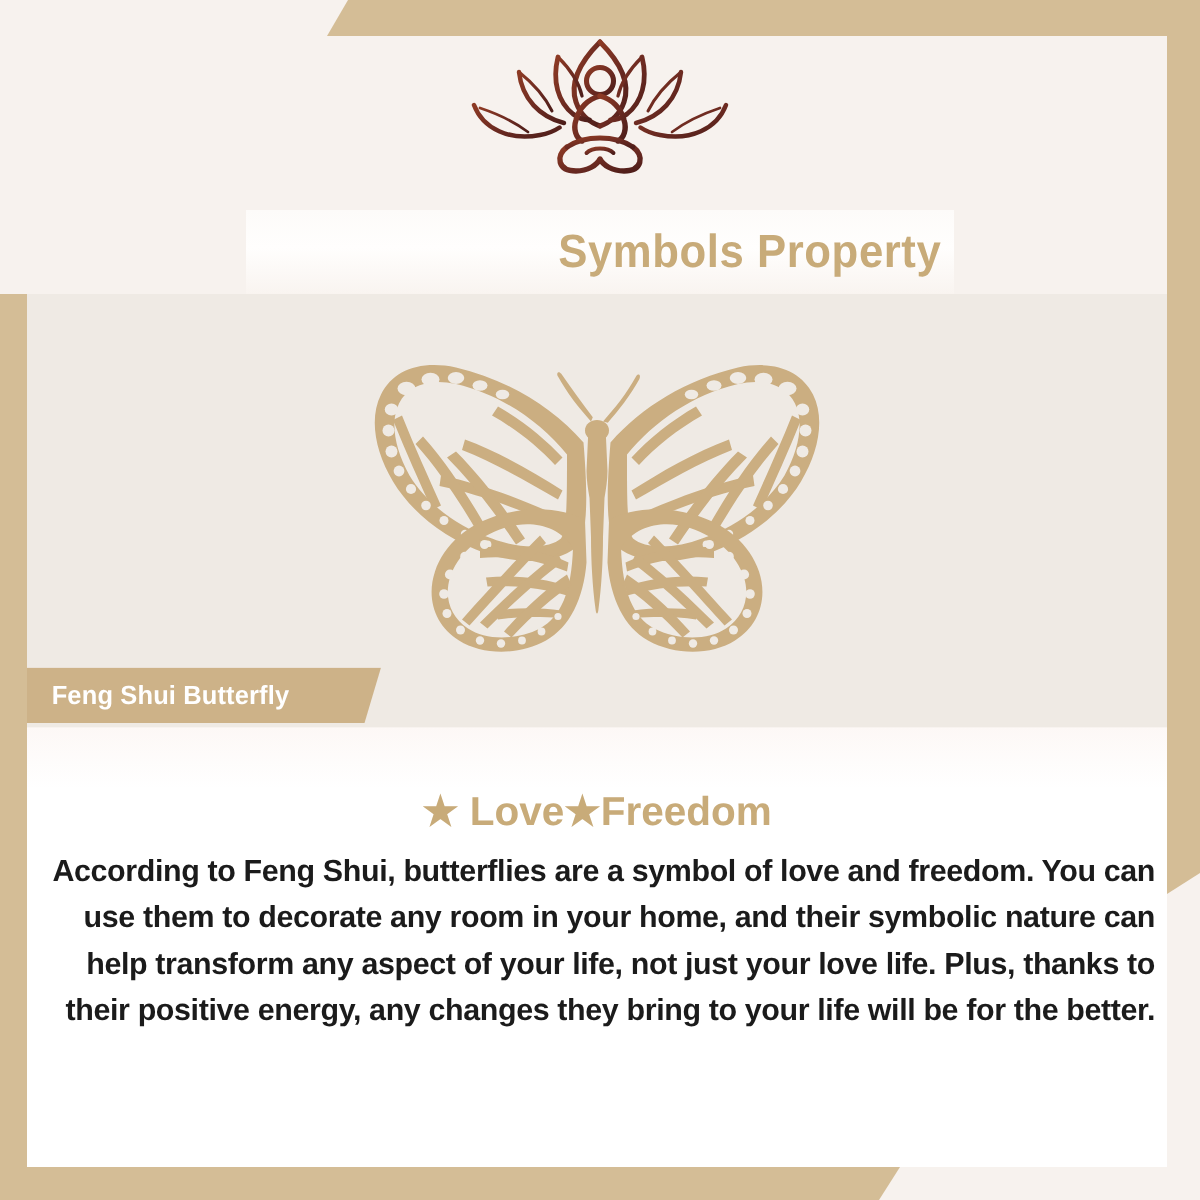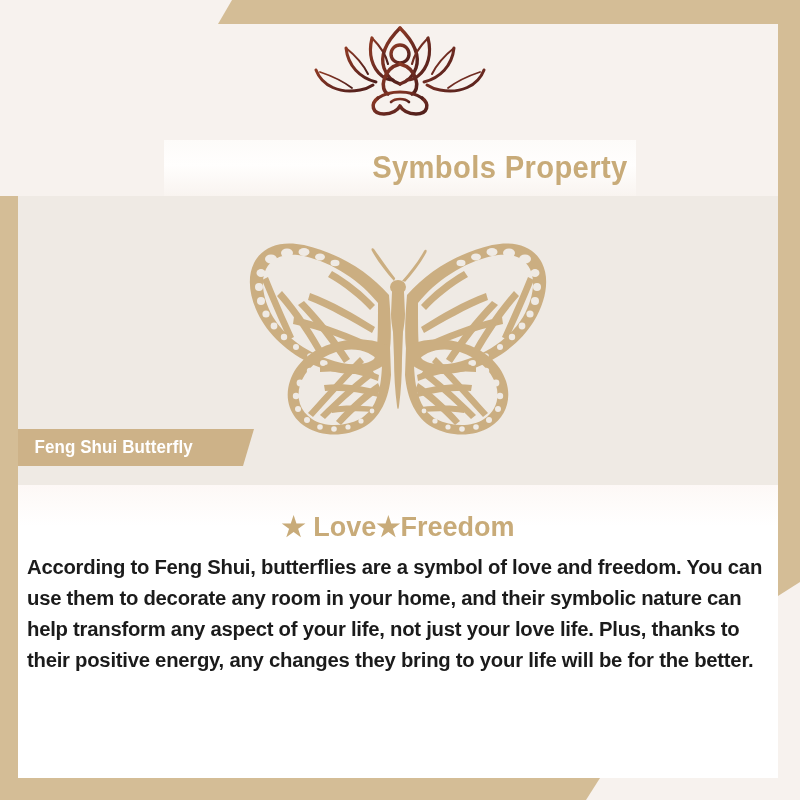--- a/index.html
+++ b/index.html
@@ -84,21 +84,21 @@
   .butterfly-panel {
     position:absolute; left:18px; top:196px; width:760px; height:289px;
     background:#efeae4;
     z-index:2;
     display:flex; align-items:center; justify-content:center;
   }
   .butterfly-panel svg { display:block; margin-top:4px; }
 
   
   .banner {
-    position:absolute; left:18px; top:429px; width:236px; height:37px;
+    position:absolute; left:18px; top:445px; width:236px; height:37px;
     background:#cdb288;
     clip-path:polygon(0 0, 100% 0, calc(100% - 11px) 100%, 0 100%);
     z-index:4;
     display:flex; align-items:center;
   }
   .banner-label {
     margin-left:14px;
     color:#ffffff;
     font-family:"Liberation Sans Narrow","Liberation Sans", sans-serif;
     font-weight:bold;
@@ -107,38 +107,38 @@
     transform:scaleX(0.97);
   }
 
   
   .body-panel {
     position:absolute; left:18px; top:485px; width:760px; height:293px;
     background:linear-gradient(180deg,#fdf8f6 0%, #ffffff 14%, #ffffff 100%);
     z-index:2;
   }
   .tagline {
-    margin:26px auto 0;
+    margin:40px auto 0;
     text-align:center;
     font-family:"Liberation Sans Narrow","Liberation Sans", sans-serif;
     font-weight:bold;
     font-size:27px;
     color:#c8ab79;
     letter-spacing:0px;
     white-space:nowrap;
   }
   .paragraph {
     margin:9px 8px 0 9px;
     font-family:"Liberation Sans", sans-serif;
     font-weight:bold;
     font-size:20.3px;
     line-height:31px;
     color:#1b1b1b;
     letter-spacing:-0.25px;
-    text-align:left;
+    text-align:right;
   }
 </style>
 </head>
 <body>
 
 <div class="canvas"></div>
 
 <div class="frame-top"></div>
 <div class="frame-right"></div>
 <div class="frame-left"></div>

